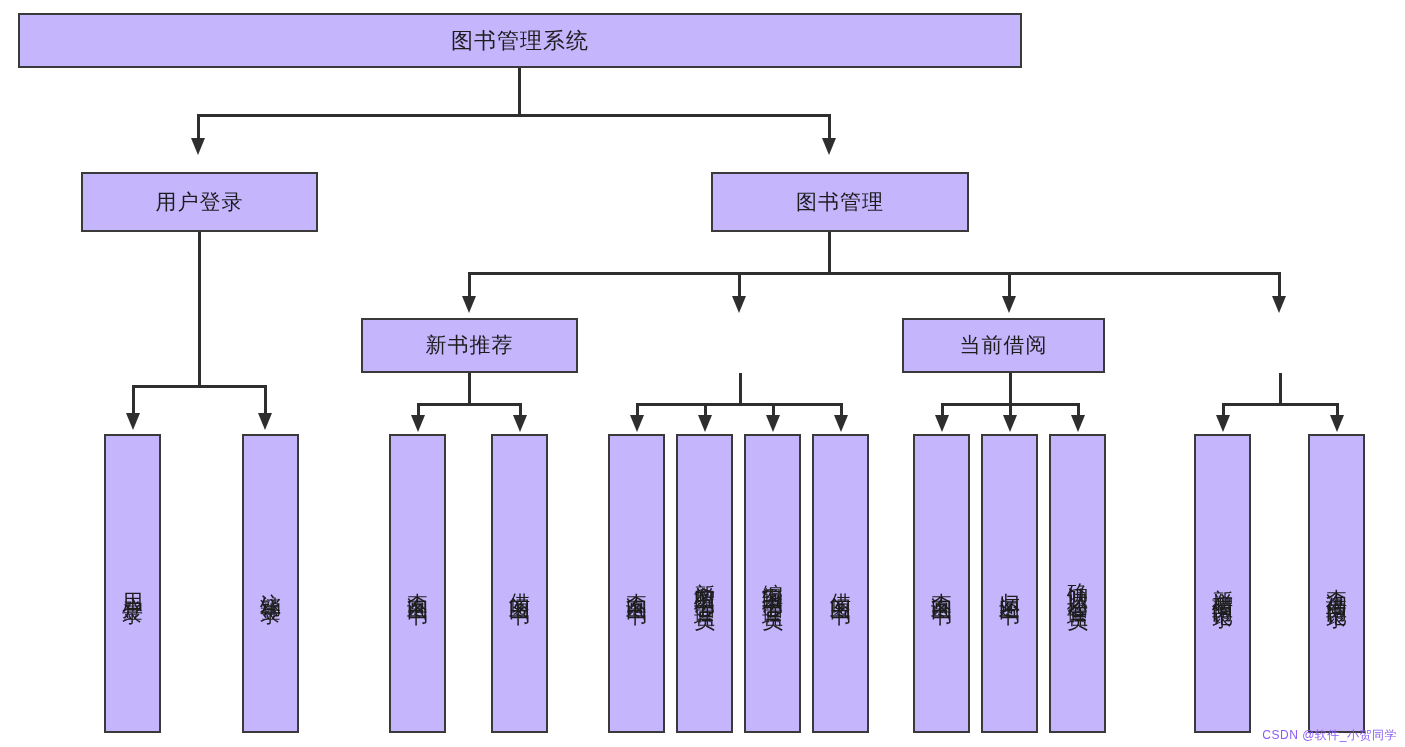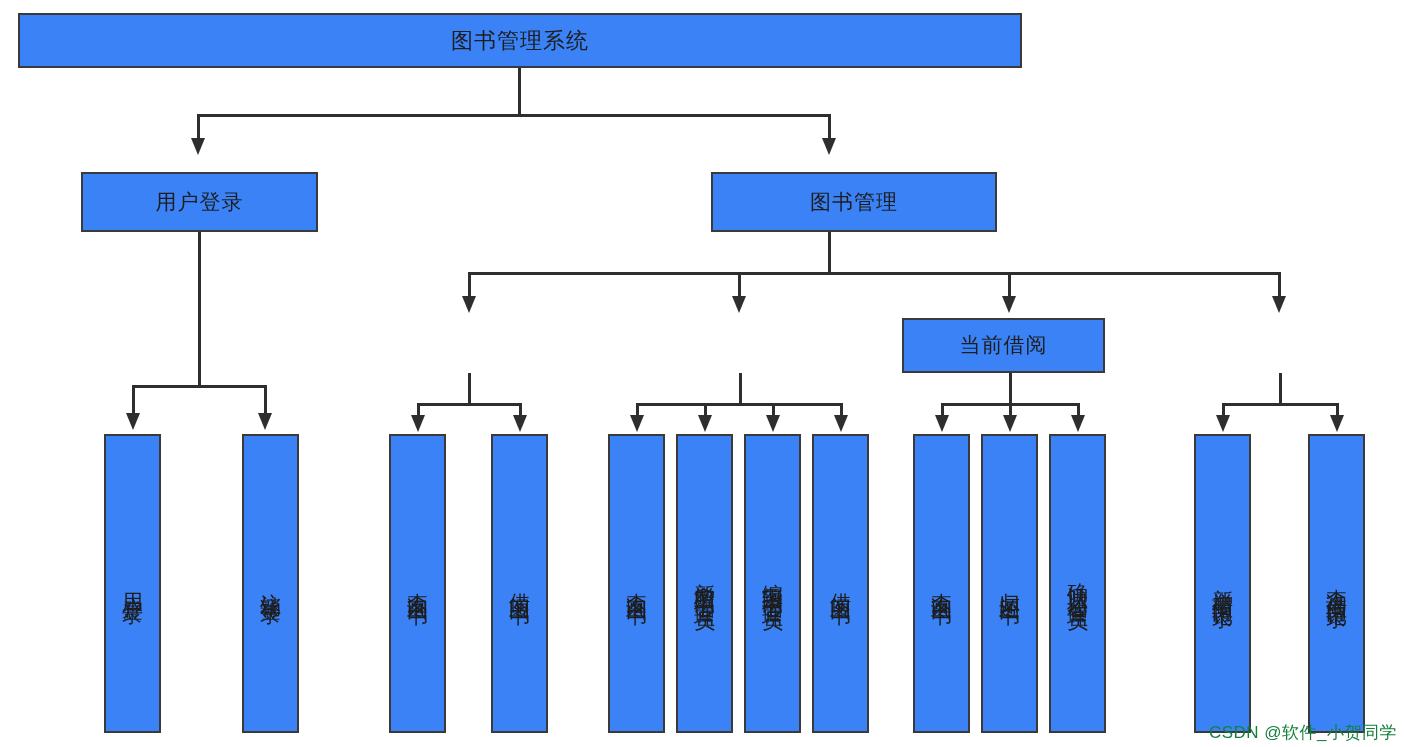--- a/index.html
+++ b/index.html
@@ -1,32 +1,32 @@
 <!DOCTYPE html>
 <html><head>
 <meta charset="utf-8">
 <style>
   html,body{margin:0;padding:0;background:#ffffff;}
   body{font-family:"Liberation Sans","DejaVu Sans",sans-serif;}
   #canvas{position:relative;width:1405px;height:747px;background:#ffffff;overflow:hidden;}
-  .node{position:absolute;box-sizing:border-box;border:2.5px solid #3a3a3a;background:#3b82f6;
+  .node{position:absolute;box-sizing:border-box;border:2.5px solid #3a3a3a;background:#c4b5fd;
         display:flex;align-items:center;justify-content:center;color:#1d1d1d;}
   .node .lbl{display:block;text-align:center;line-height:1.05;white-space:nowrap;}
   .h-node .lbl{font-size:21px;letter-spacing:1px;}
   .root .lbl{font-size:22px;letter-spacing:1px;}
   .v-node{writing-mode:vertical-rl;text-orientation:upright;}
   .v-node .lbl{writing-mode:vertical-rl;text-orientation:upright;font-size:21px;
                letter-spacing:4px;line-height:1.05;white-space:normal;}
   .edge{position:absolute;background:#2e2e2e;}
   .edge.v{width:2.5px;}
   .edge.h{height:2.5px;}
   .arrow{position:absolute;width:0;height:0;
          border-left:7px solid transparent;border-right:7px solid transparent;
          border-top:17px solid #2e2e2e;}
-  #watermark{position:absolute;right:8px;bottom:3px;font-size:17px;color:#15803d;
+  #watermark{position:absolute;right:8px;bottom:3px;font-size:12px;color:#8b5cf6;
              letter-spacing:0.5px;white-space:nowrap;}
 </style>
 </head>
 <body>
 
 <div id="canvas">
 
   <div class="node root h-node" style="left:18px;top:13px;width:1004px;height:55px;">
     <span class="lbl">图书管理系统</span>
   </div>
@@ -34,21 +34,21 @@
   <div class="edge v" style="left:518px;top:68px;height:48px;"></div>
   <div class="edge h" style="left:197px;top:114px;width:634px;"></div>
   <div class="edge v" style="left:197px;top:114px;height:26px;"></div>
   <div class="edge v" style="left:828px;top:114px;height:26px;"></div>
   <div class="arrow" style="left:191px;top:138px;"></div>
   <div class="arrow" style="left:822px;top:138px;"></div>
 
   <div class="node h-node" style="left:81px;top:172px;width:237px;height:60px;">
     <span class="lbl">用户登录</span>
   </div>
-  <div class="node h-node" style="left:711px;top:172px;width:286px;height:60px;">
+  <div class="node h-node" style="left:711px;top:172px;width:258px;height:60px;">
     <span class="lbl">图书管理</span>
   </div>
 
   <div class="edge v" style="left:198px;top:232px;height:155px;"></div>
   <div class="edge h" style="left:132px;top:385px;width:134px;"></div>
   <div class="edge v" style="left:132px;top:385px;height:30px;"></div>
   <div class="edge v" style="left:264px;top:385px;height:30px;"></div>
   <div class="arrow" style="left:126px;top:413px;"></div>
   <div class="arrow" style="left:258px;top:413px;"></div>
 
@@ -56,20 +56,23 @@
   <div class="edge h" style="left:468px;top:272px;width:812px;"></div>
   <div class="edge v" style="left:468px;top:272px;height:26px;"></div>
   <div class="edge v" style="left:738px;top:272px;height:26px;"></div>
   <div class="edge v" style="left:1008px;top:272px;height:26px;"></div>
   <div class="edge v" style="left:1278px;top:272px;height:26px;"></div>
   <div class="arrow" style="left:462px;top:296px;"></div>
   <div class="arrow" style="left:732px;top:296px;"></div>
   <div class="arrow" style="left:1002px;top:296px;"></div>
   <div class="arrow" style="left:1272px;top:296px;"></div>
 
+  <div class="node h-node" style="left:361px;top:318px;width:217px;height:55px;">
+    <span class="lbl">新书推荐</span>
+  </div>
   <div class="node h-node" style="left:902px;top:318px;width:203px;height:55px;">
     <span class="lbl">当前借阅</span>
   </div>
 
   <div class="edge v" style="left:468px;top:373px;height:32px;"></div>
   <div class="edge h" style="left:417px;top:403px;width:104px;"></div>
   <div class="edge v" style="left:417px;top:403px;height:14px;"></div>
   <div class="edge v" style="left:519px;top:403px;height:14px;"></div>
   <div class="arrow" style="left:411px;top:415px;"></div>
   <div class="arrow" style="left:513px;top:415px;"></div>

